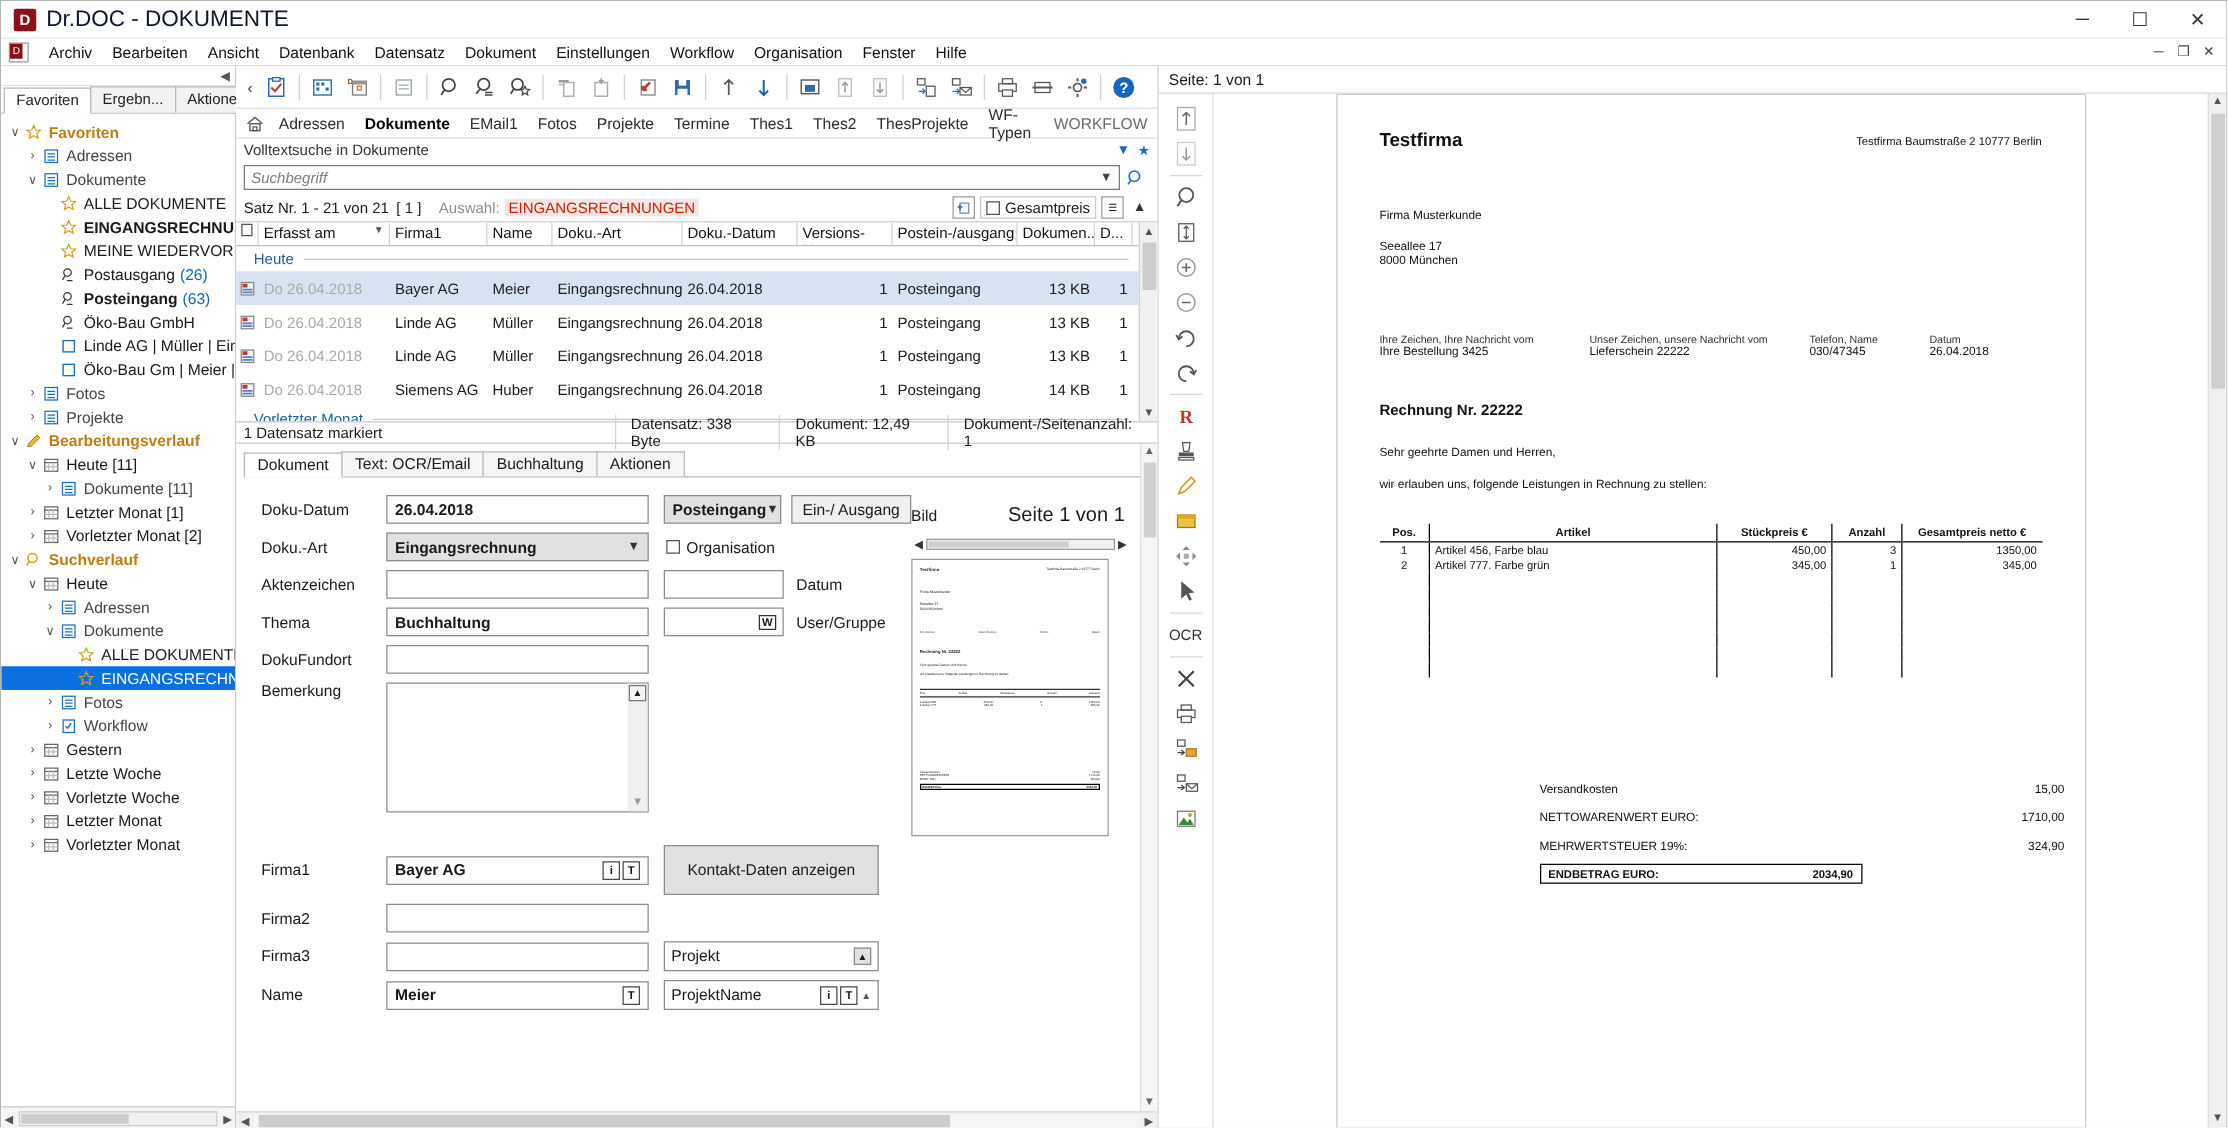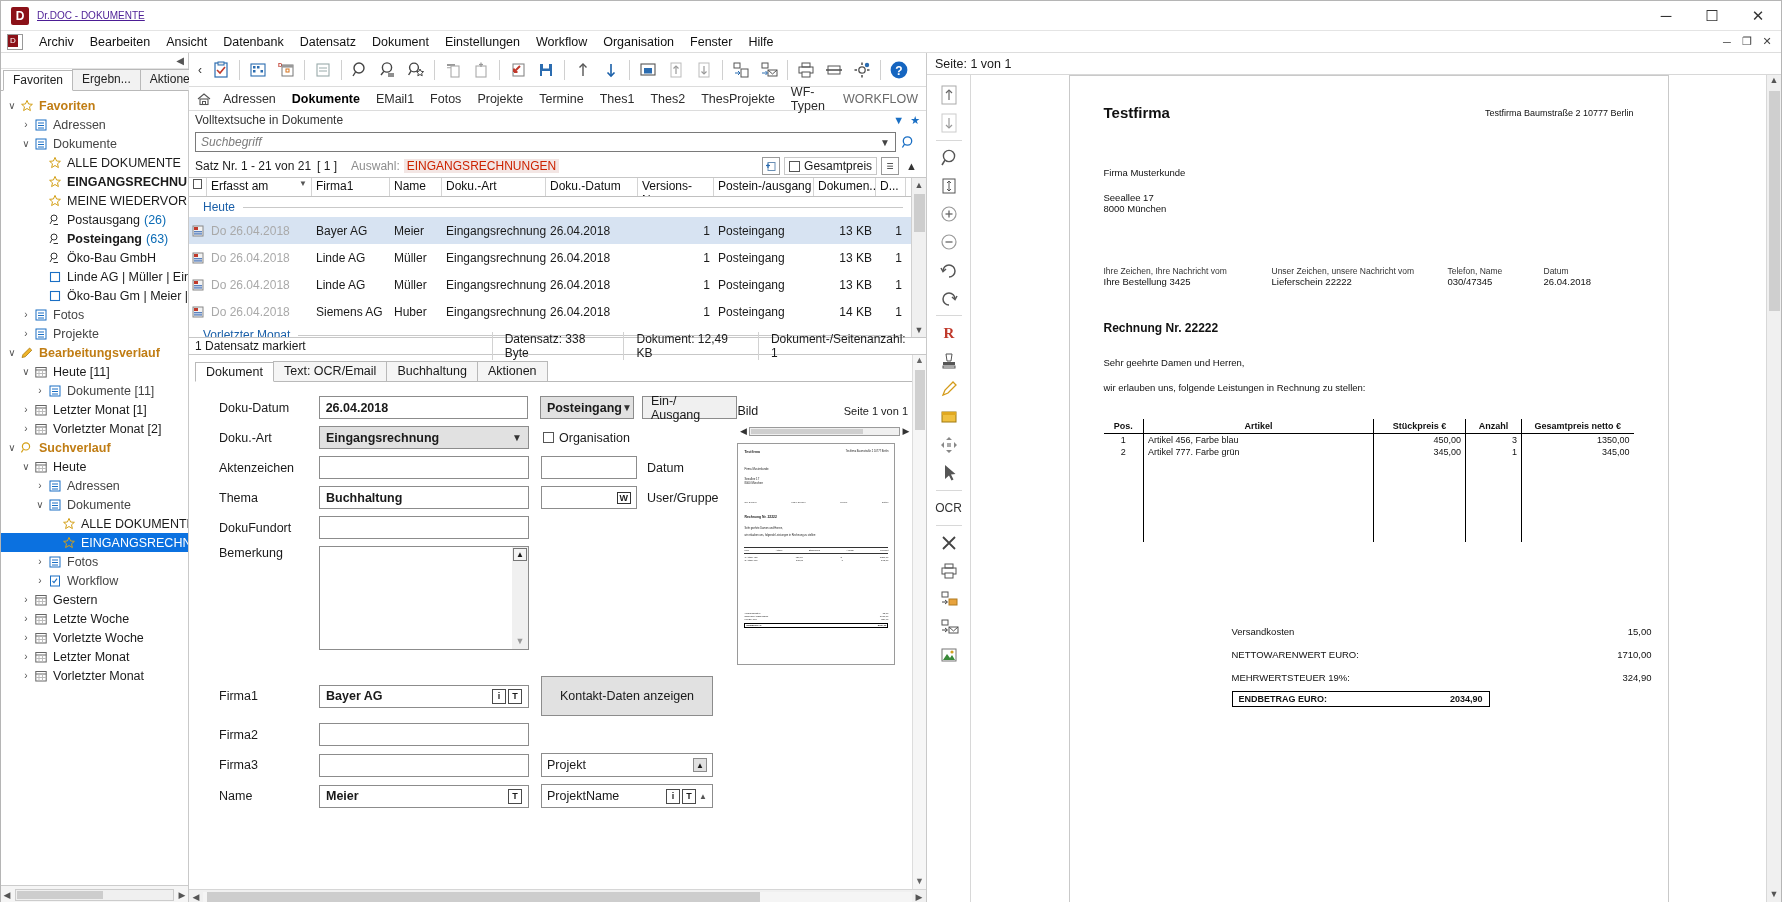--- a/index.html
+++ b/index.html
@@ -8,21 +8,21 @@
     width:1782px; height:902px; overflow:hidden;
     font-family:"Liberation Sans", sans-serif;
     font-size:12.5px; color:#1a1a1a; background:#fff;
   }
   .app { width:1782px; height:902px; position:relative; border:1px solid #b5b5b5; }
 
   
   .titlebar { height:30px; display:flex; align-items:center; background:#fff; border-bottom:1px solid #e4e4e4; }
   .tb-ico { width:18px;height:18px;margin-left:10px;margin-right:8px;background:#8b1118;color:#fff;
             font-size:12px;font-weight:bold;display:flex;align-items:center;justify-content:center;border-radius:2px;}
-  .tb-title { font-size:10px; color:#4c1d95;text-decoration:underline; }
+  .tb-title { font-size:18px; color:#0f172a; }
   .tb-btns { margin-left:auto; display:flex; }
   .tb-btn { width:46px;height:29px;display:flex;align-items:center;justify-content:center;font-size:15px;color:#333; }
 
   
   .menubar { height:22px; display:flex; align-items:center; background:#fff; border-bottom:1px solid #ddd; }
   .menu-ico { width:16px;height:16px;margin-left:6px;margin-right:8px;border:1px solid #999;position:relative;background:#fff;}
   .menu-ico:before{content:"D";position:absolute;left:0;top:0;width:10px;height:12px;background:#8b1118;color:#fff;font-size:8px;
     display:flex;align-items:center;justify-content:center;}
   .menu-item { padding:2px 8px; font-size:12.5px; color:#111; cursor:default; }
   .win-ctl { margin-left:auto; display:flex; padding-right:4px; }
@@ -105,21 +105,21 @@
   .infobar .seg{padding:0 12px;border-left:1px solid #d2d2d2;}
   .infobar .seg:first-child{border-left:none;padding-left:0;}
 
   
   .formarea{flex:1;display:flex;overflow:hidden;}
   .formmain{flex:1;padding:6px 0 0 6px;overflow:hidden;position:relative;}
   .ftabs{display:flex;height:21px;font-size:12.5px;border-bottom:1px solid #b9b9b9;}
   .ftab{padding:2px 10px;border:1px solid #b9b9b9;border-bottom:none;margin-right:-1px;background:#f5f5f5;}
   .ftab.active{background:#fff;border-bottom:1px solid #fff;position:relative;top:1px;}
   .frm{padding:14px 0 0 14px;}
-  .frow{display:flex;align-items:center;margin-bottom:7px;margin-left:10px;}
+  .frow{display:flex;align-items:center;margin-bottom:7px;}
   .flab{width:100px;font-size:12.5px;color:#1a1a1a;}
   .fin{width:210px;height:23px;border:1px solid #8c8c8c;background:#fff;display:flex;align-items:center;padding:0 6px;font-size:12.5px;}
   .fin.bold{font-weight:bold;}
   .fsel{width:210px;height:23px;border:1px solid #8c8c8c;background:#e1e1e1;display:flex;align-items:center;padding:0 6px;font-size:12.5px;font-weight:bold;}
   .fsel .cv{margin-left:auto;font-size:10px;font-weight:normal;color:#333;}
   .gap{width:12px;}
   .fin2{width:96px;height:23px;border:1px solid #8c8c8c;background:#fff;display:flex;align-items:center;padding:0 5px;font-size:12.5px;}
   .btn-ea{height:23px;border:1px solid #8c8c8c;background:#f0f0f0;display:flex;align-items:center;padding:0 8px;font-size:12.5px;margin-left:8px;}
   .chk-row{display:flex;align-items:center;gap:5px;font-size:12.5px;margin-left:2px;}
   .side-lab{font-size:12.5px;margin-left:10px;}
@@ -129,21 +129,21 @@
   .ta .vsb .d{font-size:9px;color:#9a9a9a;margin-bottom:3px;}
   .inT{display:flex;margin-left:auto;}
   .inT span{width:14px;height:15px;border:1px solid #4a4a4a;display:flex;align-items:center;justify-content:center;font-size:9px;font-weight:bold;background:#fff;margin-left:2px;}
   .bigbtn{width:172px;height:40px;border:1px solid #8c8c8c;background:#e1e1e1;display:flex;align-items:center;justify-content:center;font-size:12.5px;}
   .pbox{width:172px;border:1px solid #8c8c8c;background:#fff;font-size:12.5px;}
   .pbox .ph{height:22px;display:flex;align-items:center;padding:0 5px;}
   .pbox .ph .a{margin-left:auto;width:14px;height:14px;border:1px solid #8c8c8c;background:#e1e1e1;display:flex;align-items:center;justify-content:center;font-size:8px;}
 
   .bildpanel{width:175px;padding-top:22px;}
   .bild-head{display:flex;align-items:center;font-size:12.5px;padding-right:4px;}
-  .bild-head .pg{margin-left:auto;font-size:11px;}
+  .bild-head .pg{margin-left:auto;font-size:16px;}
   .thumbbar{height:14px;display:flex;align-items:center;margin-top:6px;}
   .thumbbar .ab{width:12px;text-align:center;font-size:9px;color:#333;}
   .thumbbar .tr{flex:1;height:9px;border:1px solid #9a9a9a;background:#f0f0f0;position:relative;}
   .thumbbar .tr i{position:absolute;left:1px;top:1px;bottom:1px;width:75%;background:#cfcfcf;}
   .thumb{width:158px;height:222px;border:1px solid #9a9a9a;background:#fff;margin-top:5px;padding:6px;overflow:hidden;}
 
   .formscroll{width:14px;background:#f6f6f6;border-left:1px solid #ddd;display:flex;flex-direction:column;align-items:center;}
   .formscroll .ar{font-size:9px;color:#666;height:13px;}
   .formscroll .th{width:10px;height:60px;background:#d0d0d0;margin-top:2px;}
 

